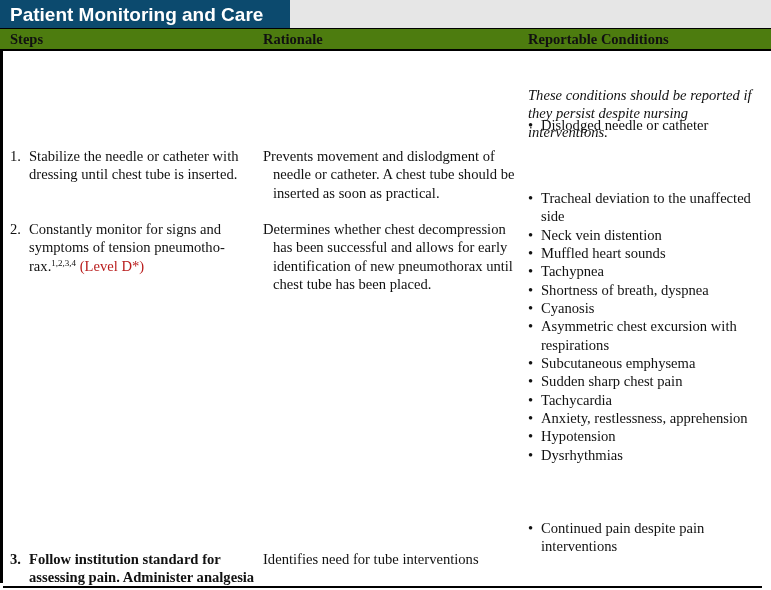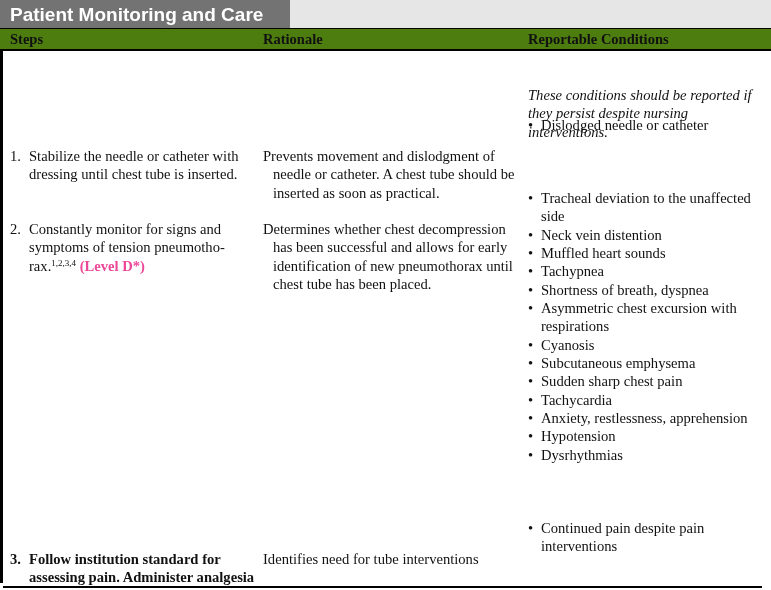--- a/index.html
+++ b/index.html
@@ -5,39 +5,39 @@
   html, body { margin: 0; padding: 0; }
   body {
     width: 771px; height: 590px; overflow: hidden; background: #ffffff;
     position: relative;
     font-family: "Liberation Serif", "DejaVu Serif", serif;
     color: #111;
   }
   .left-border { position: absolute; left: 0; top: 0; width: 3px; height: 583px; background: #000; }
   .topband { position: absolute; left: 0; top: 0; width: 771px; height: 28px; background: #e6e6e6; }
   .title-box {
-    position: absolute; left: 0; top: 0; width: 290px; height: 28px; background: #737373;
+    position: absolute; left: 0; top: 0; width: 290px; height: 28px; background: #0c4a6e;
     color: #fff; font-family: "Liberation Sans", "DejaVu Sans", sans-serif; font-weight: bold;
     font-size: 19px; line-height: 29px; padding-left: 10px; box-sizing: border-box; white-space: nowrap;
   }
   .header-row {
     position: absolute; left: 0; top: 28px; width: 771px; height: 20px; background: #4d7c0f;
     border-top: 1px solid #000; border-bottom: 2px solid #000; box-sizing: content-box;
     font-weight: bold; font-size: 14.5px; line-height: 20px;
   }
   .header-row span { position: absolute; top: 0; }
   .cell { position: absolute; font-size: 14.6px; line-height: 18.35px; margin-top: 31px; }
   .step { padding-left: 19px; text-indent: -19px; }
   .step .num { display: inline-block; width: 19px; text-indent: 0; }
   .hang { padding-left: 10px; text-indent: -10px; }
   .italic { font-style: italic; }
   ul.bullets { list-style: none; margin: 0; padding: 0; }
   ul.bullets li { position: relative; padding-left: 13px; }
   ul.bullets li::before { content: "•"; position: absolute; left: 0; top: 0; }
-  .level { color: #ec4899; font-weight: bold; }
+  .level { color: #b91c1c; font-weight: normal; }
   sup { font-size: 9px; line-height: 0; vertical-align: 5px; }
   .bottom-rule { position: absolute; left: 3px; top: 586px; width: 759px; height: 2px; background: #000; }
 </style>
 </head>
 <body>
 
 <div class="topband"></div>
 <div class="left-border"></div>
 <div class="title-box">Patient Monitoring and Care</div>
 
@@ -56,22 +56,22 @@
 </ul>
 
 <div class="cell step" style="left:10px; top:189px; width:232px;"><span class="num">2.</span><span>Constantly monitor for signs and symptoms of tension pneumotho-rax.</span><sup>1,2,3,4</sup> <span class="level">(Level D*)</span></div>
 <div class="cell hang" style="left:263px; top:189px; width:250px;">Determines whether chest decompression has been successful and allows for early identification of new pneumothorax until chest tube has been placed.</div>
 <ul class="cell bullets" style="left:528px; top:189px; width:240px;">
   <li>Tracheal deviation to the unaffected side</li>
   <li>Neck vein distention</li>
   <li>Muffled heart sounds</li>
   <li>Tachypnea</li>
   <li>Shortness of breath, dyspnea</li>
+  <li>Cyanosis</li>
   <li>Asymmetric chest excursion with respirations</li>
-  <li>Cyanosis</li>
   <li>Subcutaneous emphysema</li>
   <li>Sudden sharp chest pain</li>
   <li>Tachycardia</li>
   <li>Anxiety, restlessness, apprehension</li>
   <li>Hypotension</li>
   <li>Dysrhythmias</li>
 </ul>
 
 <div class="cell step" style="left:10px; top:519px; width:232px;font-weight:bold;"><span class="num">3.</span><span>Follow institution standard for assessing pain. Administer analgesia as prescribed.</span></div>
 <div class="cell hang" style="left:263px; top:519px; width:250px;">Identifies need for tube interventions</div>

